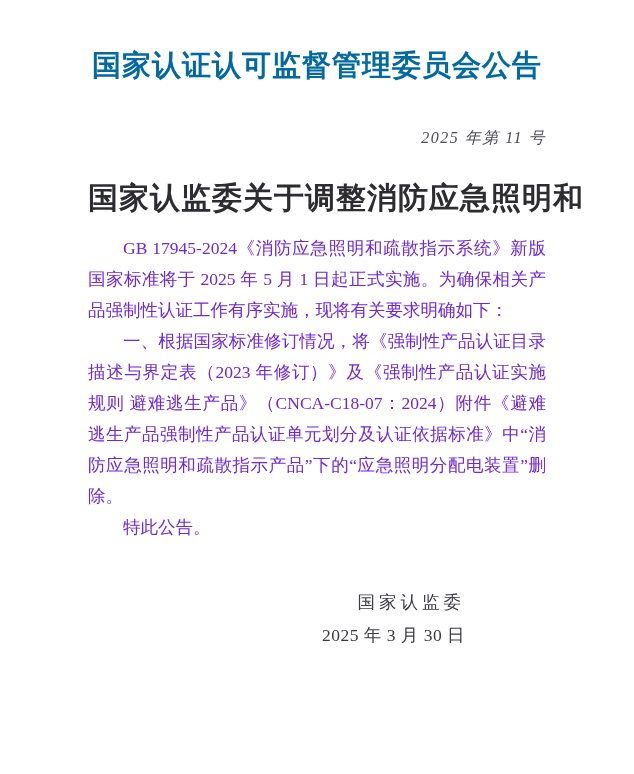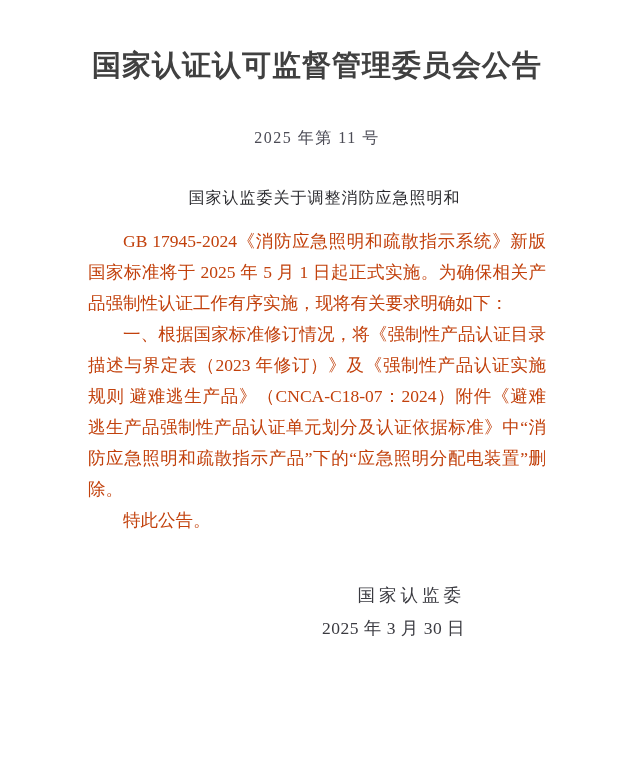--- a/index.html
+++ b/index.html
@@ -18,52 +18,53 @@
     color: #3a3a40;
     overflow: hidden;
   }
   .org-title {
     margin: 0;
     padding-top: 46px;
     font-size: 29px;
     line-height: 38px;
     font-weight: 700;
     text-align: center;
-    color: #404040;
+    color: #0369a1;
     letter-spacing: 1px;
     white-space: nowrap;
   }
   .doc-number {
     margin-top: 44px;
-    text-align: center;
+    text-align: right;
     font-size: 16px;
     line-height: 20px;
     color: #4b4b55;
     letter-spacing: 1.5px;
+    font-style: italic;
   }
   .doc-title {
-    margin: 28px 0 0 15px;
+    margin: 28px 0 0 0;
     text-align: center;
-    font-weight: 400;
+    font-weight: 700;
     color: #2d2d31;
-    font-size: 16px;
+    font-size: 30px;
   }
   .title-line {
     display: block;
     line-height: 44px;
     letter-spacing: 1px;
     white-space: nowrap;
   }
   .body-text {
-    margin-top: 6px;
+    margin-top: 13px;
     font-size: 17.5px;
     line-height: 31px;
     text-align: justify;
     text-justify: inter-ideograph;
-    color: #c2410c;
+    color: #6d28d9;
   }
   .body-text p {
     margin: 0;
     text-indent: 2em;
   }
   .signature-block {
     margin-top: 6px;
     margin-right: 81px;
     text-align: right;
     font-size: 17.5px;

